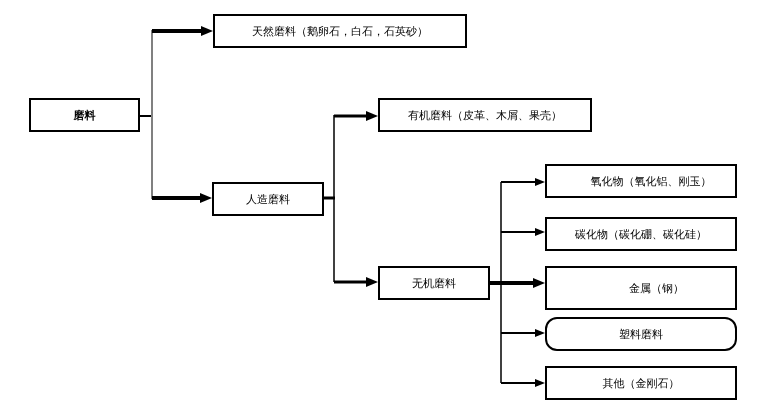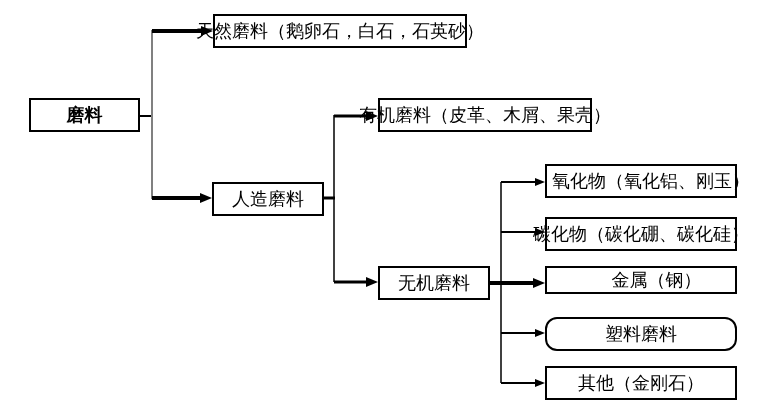--- a/index.html
+++ b/index.html
@@ -23,34 +23,34 @@
     height: 412px;
   }
   .node {
     position: absolute;
     box-sizing: border-box;
     border: 2px solid #000000;
     background: #ffffff;
     display: flex;
     align-items: center;
     justify-content: center;
-    font-size: 18px;
+    font-size: 11px;
     line-height: 1;
     color: #000000;
     text-align: center;
     white-space: nowrap;
   }
   .n-root       { left: 29px;  top: 98px;  width: 111px; height: 34px; font-weight: bold; }
   .n-natural    { left: 213px; top: 14px;  width: 254px; height: 34px; }
   .n-artificial { left: 212px; top: 182px; width: 112px; height: 34px; }
   .n-organic    { left: 378px; top: 98px;  width: 214px; height: 34px; }
   .n-inorganic  { left: 378px; top: 266px; width: 112px; height: 34px; font-family: Liberation Serif, serif; }
   .n-oxide      { left: 545px; top: 164px; width: 192px; height: 34px; padding-left: 20px; }
   .n-carbide    { left: 545px; top: 217px; width: 192px; height: 34px; }
-  .n-metal      { left: 545px; top: 266px; width: 192px; height: 28px; padding-left: 31px; }
+  .n-metal      { left: 545px; top: 266px; width: 192px; height: 44px; padding-left: 31px; }
   .n-plastic    { left: 545px; top: 317px; width: 192px; height: 34px; border-radius: 12px; }
   .n-other      { left: 545px; top: 366px; width: 192px; height: 34px; }
 </style>
 </head>
 <body>
 
 <div class="canvas">
 
   <svg class="connectors" width="764" height="412" viewBox="0 0 764 412" xmlns="http://www.w3.org/2000/svg">
     <defs>

